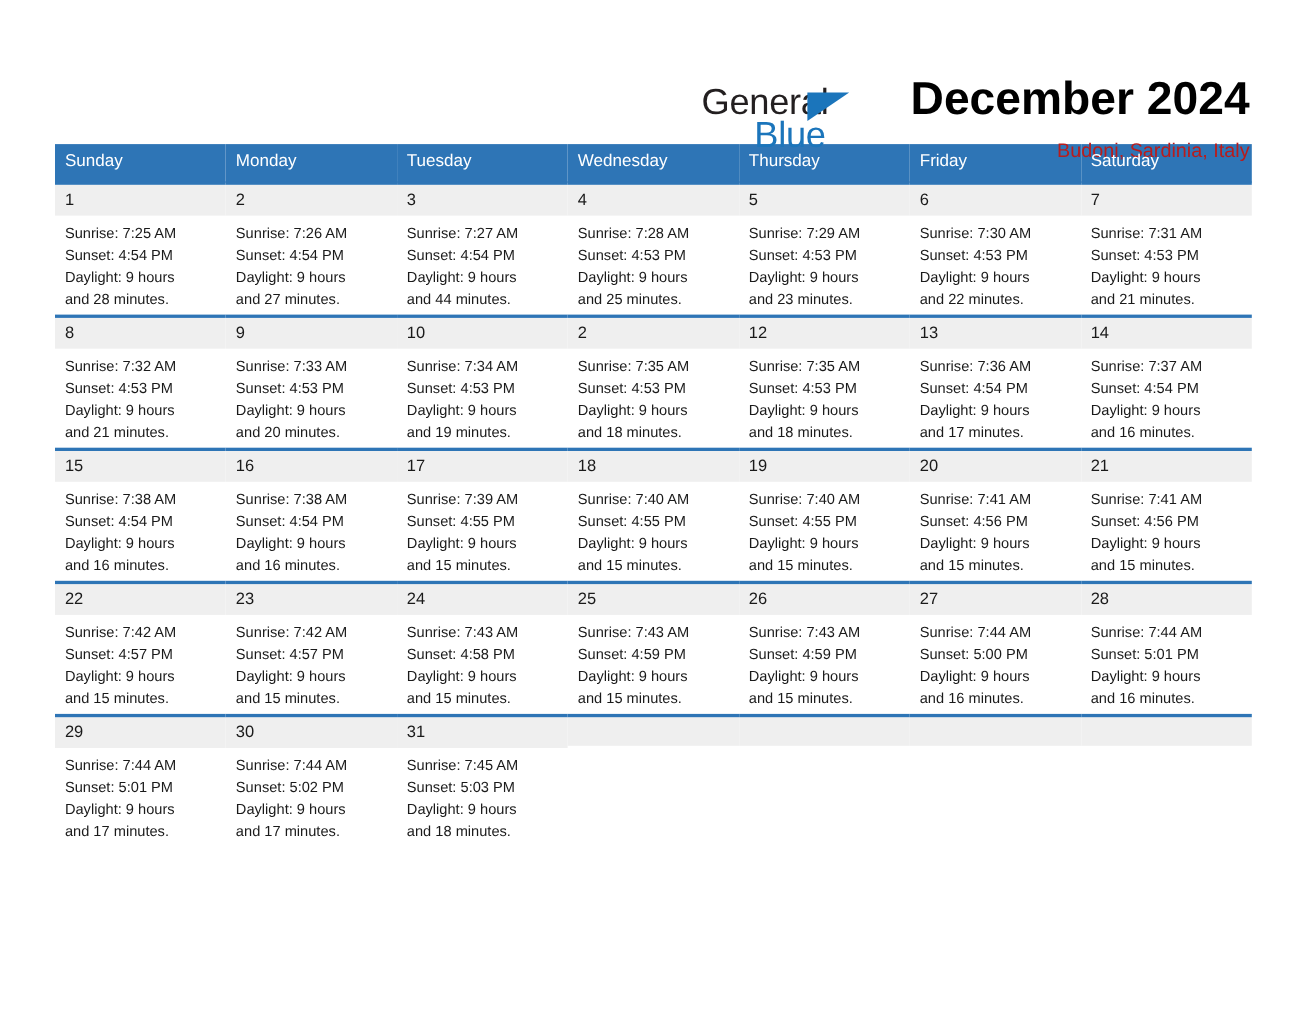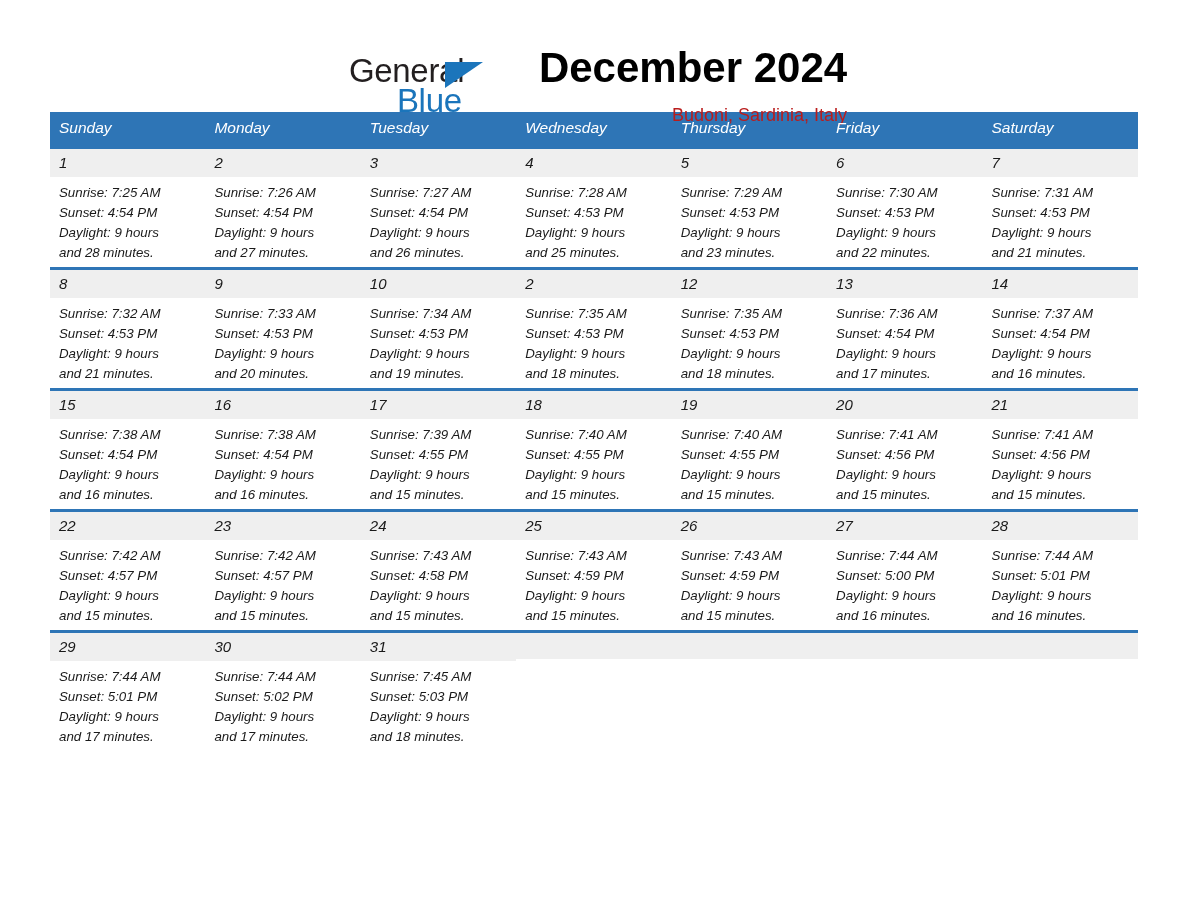--- a/index.html
+++ b/index.html
@@ -20,22 +20,22 @@
     width: 1188px;
     height: 918px;
     box-sizing: border-box;
     padding: 0 50px;
   }
 
   
   .top {
     display: flex;
     align-items: flex-start;
-    justify-content: center;
-    padding-top: 46px;
+    justify-content: flex-end;
+    padding-top: 68px;
     height: 104px;
     box-sizing: border-box;
   }
   .logo {
     position: relative;
     width: 190px;
     height: 76px;
     margin-left: 10px;
   }
   .logo-general {
@@ -83,22 +83,21 @@
     margin-top: 16px;
     line-height: 1.1;
     white-space: nowrap;
   }
 
   
   .calendar {
     width: 1088px;
     border-collapse: collapse;
     table-layout: fixed;
-    margin-top: 8px;
-    font-style: italic;
+    margin-top: 27px;
   }
   .calendar th {
     background: #2e75b6;
     color: #ffffff;
     font-size: 15.5px;
     font-weight: normal;
     text-align: left;
     padding: 7px 0 8px 9px;
     border: none;
     line-height: 1.2;
@@ -183,21 +182,21 @@
               <div>Daylight: 9 hours</div>
               <div>and 27 minutes.</div>
             </div>
           </td>
           <td class="daycell">
             <div class="daynum">3</div>
             <div class="info">
               <div>Sunrise: 7:27 AM</div>
               <div>Sunset: 4:54 PM</div>
               <div>Daylight: 9 hours</div>
-              <div>and 26 minutes.</div>
+              <div>and 44 minutes.</div>
             </div>
           </td>
           <td class="daycell">
             <div class="daynum">4</div>
             <div class="info">
               <div>Sunrise: 7:28 AM</div>
               <div>Sunset: 4:53 PM</div>
               <div>Daylight: 9 hours</div>
               <div>and 25 minutes.</div>
             </div>

